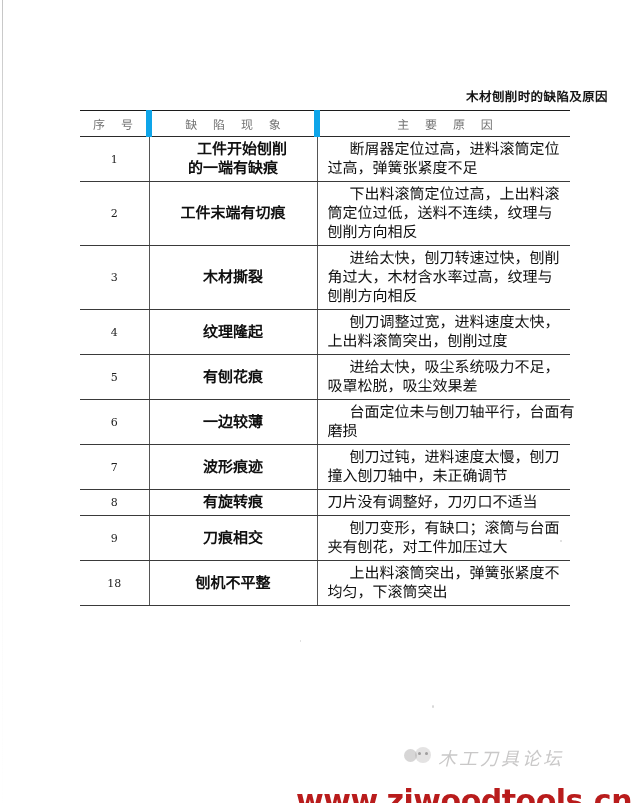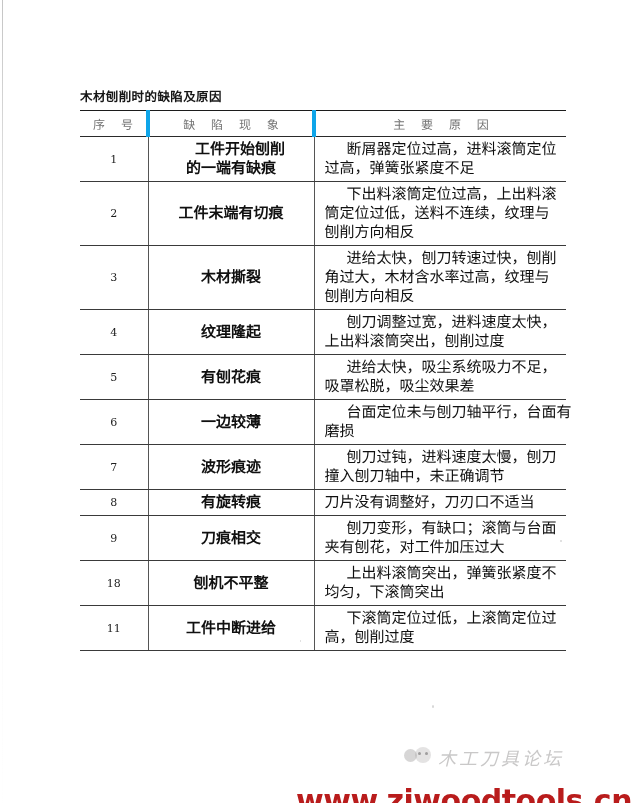--- a/index.html
+++ b/index.html
@@ -42,21 +42,21 @@
     width: 632px;
     height: 803px;
   }
 
   
   .table-title {
     position: absolute;
     left: 80px;
     top: 86px;
     width: 528px;
-    text-align: left;
+    text-align: right;
     font-size: 12.5px;
     font-weight: bold;
     color: #161616;
     letter-spacing: 0.4px;
     font-family: "DejaVu Sans", "Liberation Sans", sans-serif;
   }
 
   
   .data-table {
     position: absolute;
@@ -87,21 +87,21 @@
     border-top: 1.6px solid #1c1c1c;
     border-bottom: 1px solid #2a2a2a;
     text-align: center;
     font-size: 12px;
     letter-spacing: 6px;
     padding-left: 6px;
     color: #737373;
   }
   .thead-row td.col-def,
   .thead-row td.col-cause {
-    border-left: 4px solid #0ea5e9;
+    border-left: 6px solid #0ea5e9;
     margin-left: 33px;
   }
 
   
   .body-row td {
     border-bottom: 1px solid #3a3a3a;
     font-size: 15px;
     line-height: 19px;
   }
   .body-row td.cell-no {
@@ -336,30 +336,20 @@
         <td class="col-no cell-no">18</td>
         <td class="col-def cell-def">
           <span class="ln">刨机不平整</span>
         </td>
         <td class="col-cause cell-cause">
           <span class="ln indent">上出料滚筒突出，弹簧张紧度不</span>
           <span class="ln">均匀，下滚筒突出</span>
         </td>
       </tr>
 
-      <tr class="body-row">
-        <td class="col-no cell-no">11</td>
-        <td class="col-def cell-def">
-          <span class="ln">工件中断进给</span>
-        </td>
-        <td class="col-cause cell-cause">
-          <span class="ln indent">下滚筒定位过低，上滚筒定位过</span>
-          <span class="ln">高，刨削过度</span>
-        </td>
-      </tr>
 
 
     </tbody>
   </table>
 
   <div class="watermark">
     <div class="wm-logo">
       <span class="blob b1"></span>
       <span class="blob b2"></span>
       <span class="eye e1"></span>

